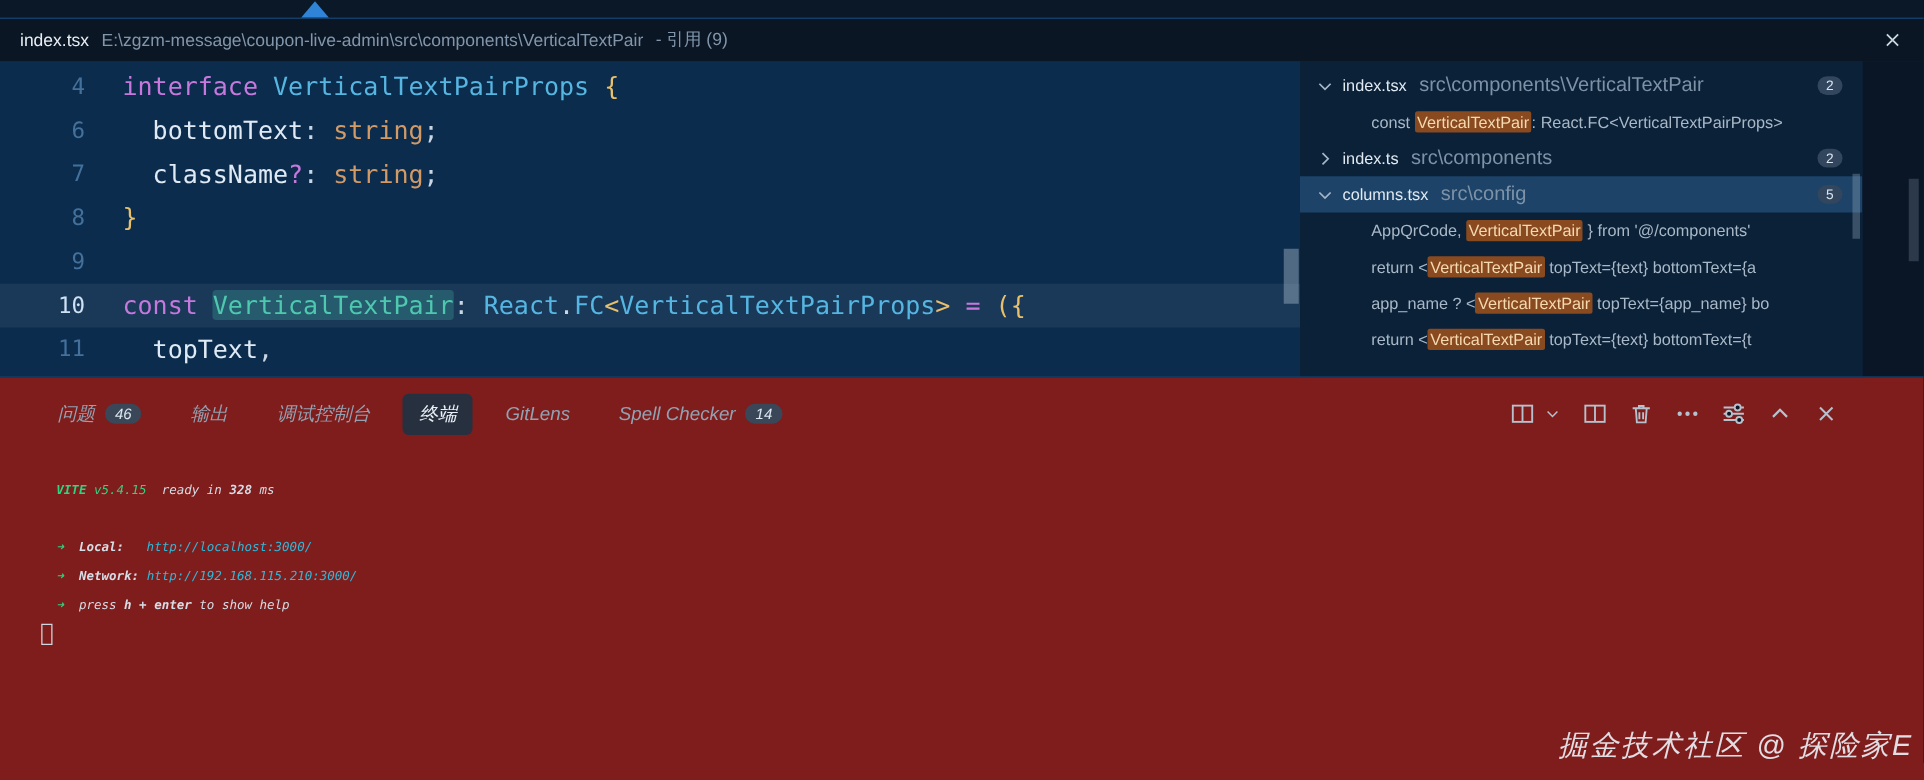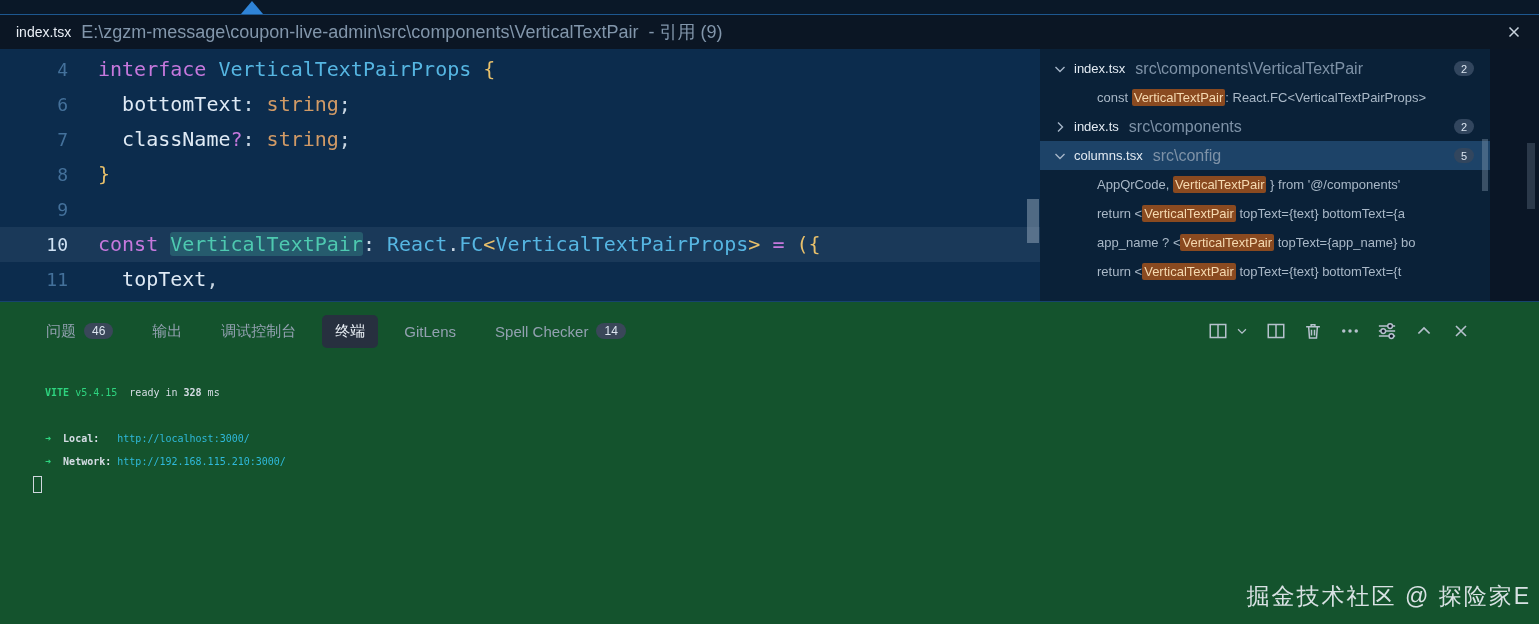--- a/index.html
+++ b/index.html
@@ -9,21 +9,21 @@
   
   .top-strip { position:absolute; top:0; left:0; width:100%; height:14px; background:#0a1828; z-index:3; }
   .peek-arrow { position:absolute; left:241px; top:1px; width:0; height:0;
     border-left:11px solid transparent; border-right:11px solid transparent; border-bottom:13px solid #2f84d8; }
 
   
   .peek { position:absolute; top:14px; left:0; width:100%; height:288px; background:#0c2c4d;
     border-top:1px solid #1d5document; border-top:1px solid #1d578f; border-bottom:1px solid #16436f; }
   .peek-header { height:34px; background:#0b1624; display:flex; align-items:center; padding:0 16px; gap:10px; }
   .peek-file { color:#e9eef5; font-size:14px; }
-  .peek-path { color:#8296ab; font-size:18px; white-space:nowrap; }
+  .peek-path { color:#8296ab; font-size:14px; white-space:nowrap; }
   .peek-close { margin-left:auto; width:18px; height:18px; color:#c9d3de; cursor:pointer; }
   .peek-close svg { width:18px; height:18px; }
   .peek-body { display:flex; height:252px; }
 
   
   .editor { width:1040px; flex:0 0 1040px; position:relative; background:#0c2c4d;
     font-family:"DejaVu Sans Mono", monospace; font-size:20px; overflow:hidden; }
   #editor-lines { padding-top:3px; }
   .code-line { display:flex; height:35px; line-height:35px; }
   .code-line.current { background:rgba(190,215,245,0.08); }
@@ -57,21 +57,21 @@
     overflow:hidden; cursor:pointer; }
   .ref-result .match { background:#8a4a20; color:#f5d9b0; border-radius:2px; padding:1px 2px; }
   .refs-scrollbar { position:absolute; right:1px; top:0; width:7px; height:100%; }
   .refs-scrollbar .thumb { position:absolute; top:90px; width:6px; height:52px; background:rgba(150,170,190,0.35); }
 
   
   .right-strip { flex:1; background:#0a1626; position:relative; }
   .main-scroll-thumb { position:absolute; right:4px; top:94px; width:8px; height:66px; background:rgba(130,150,170,0.28); }
 
   
-  .panel { position:absolute; top:302px; left:0; width:100%; height:322px; background:#14532d; }
+  .panel { position:absolute; top:302px; left:0; width:100%; height:322px; background:#7f1d1d;font-style:italic; }
   .tabbar { height:58px; display:flex; align-items:center; padding:0 20px 0 33px; }
   .tabs { display:flex; align-items:center; gap:13px; }
   .tab { display:flex; align-items:center; gap:8px; padding:7px 13px; border-radius:5px;
     color:#93a1b1; font-size:15px; cursor:pointer; white-space:nowrap; }
   .tab.active { background:#27303f; color:#eaf0f6; }
   .tab-badge { background:#3a4759; color:#dde6f0; border-radius:10px; font-size:12px; padding:1px 8px; }
   .actions { margin-left:auto; display:flex; align-items:center; gap:17px; color:#b6c1cd; padding-right:48px; }
   .action { width:20px; height:20px; cursor:pointer; }
   .action svg { width:20px; height:20px; }
   .action.small { width:14px; height:14px; margin-left:-10px; }
@@ -245,18 +245,19 @@
           <span class="action"><svg viewBox="0 0 16 16">
               <path d="M4 4l8 8M12 4l-8 8" stroke="currentColor" stroke-width="1.3" fill="none"></path>
             </svg></span>
         </div>
     </div>
     <div class="terminal" id="terminal">
         <div class="term-line"><span class="t-g t-b">  VITE</span><span class="t-g"> v5.4.15</span><span class="t-w">  ready in </span><span class="t-w t-b">328</span><span class="t-w"> ms</span></div>
         <div class="term-line">&nbsp;</div>
         <div class="term-line"><span class="t-g">  ➜</span><span class="t-w t-b">  Local:</span><span class="t-w">   </span><span class="t-c">http://localhost:3000/</span></div>
         <div class="term-line"><span class="t-g">  ➜</span><span class="t-w t-b">  Network:</span><span class="t-w"> </span><span class="t-c">http://192.168.115.210:3000/</span></div>
+        <div class="term-line"><span class="t-g">  ➜</span><span class="t-w">  press </span><span class="t-w t-b">h + enter</span><span class="t-w"> to show help</span></div>
         <div class="term-line"><span class="term-cursor"></span></div>
       </div>
     <div class="watermark">掘金技术社区 @ 探险家E</div>
   </div>
 
 </div>
 
 </body></html>

